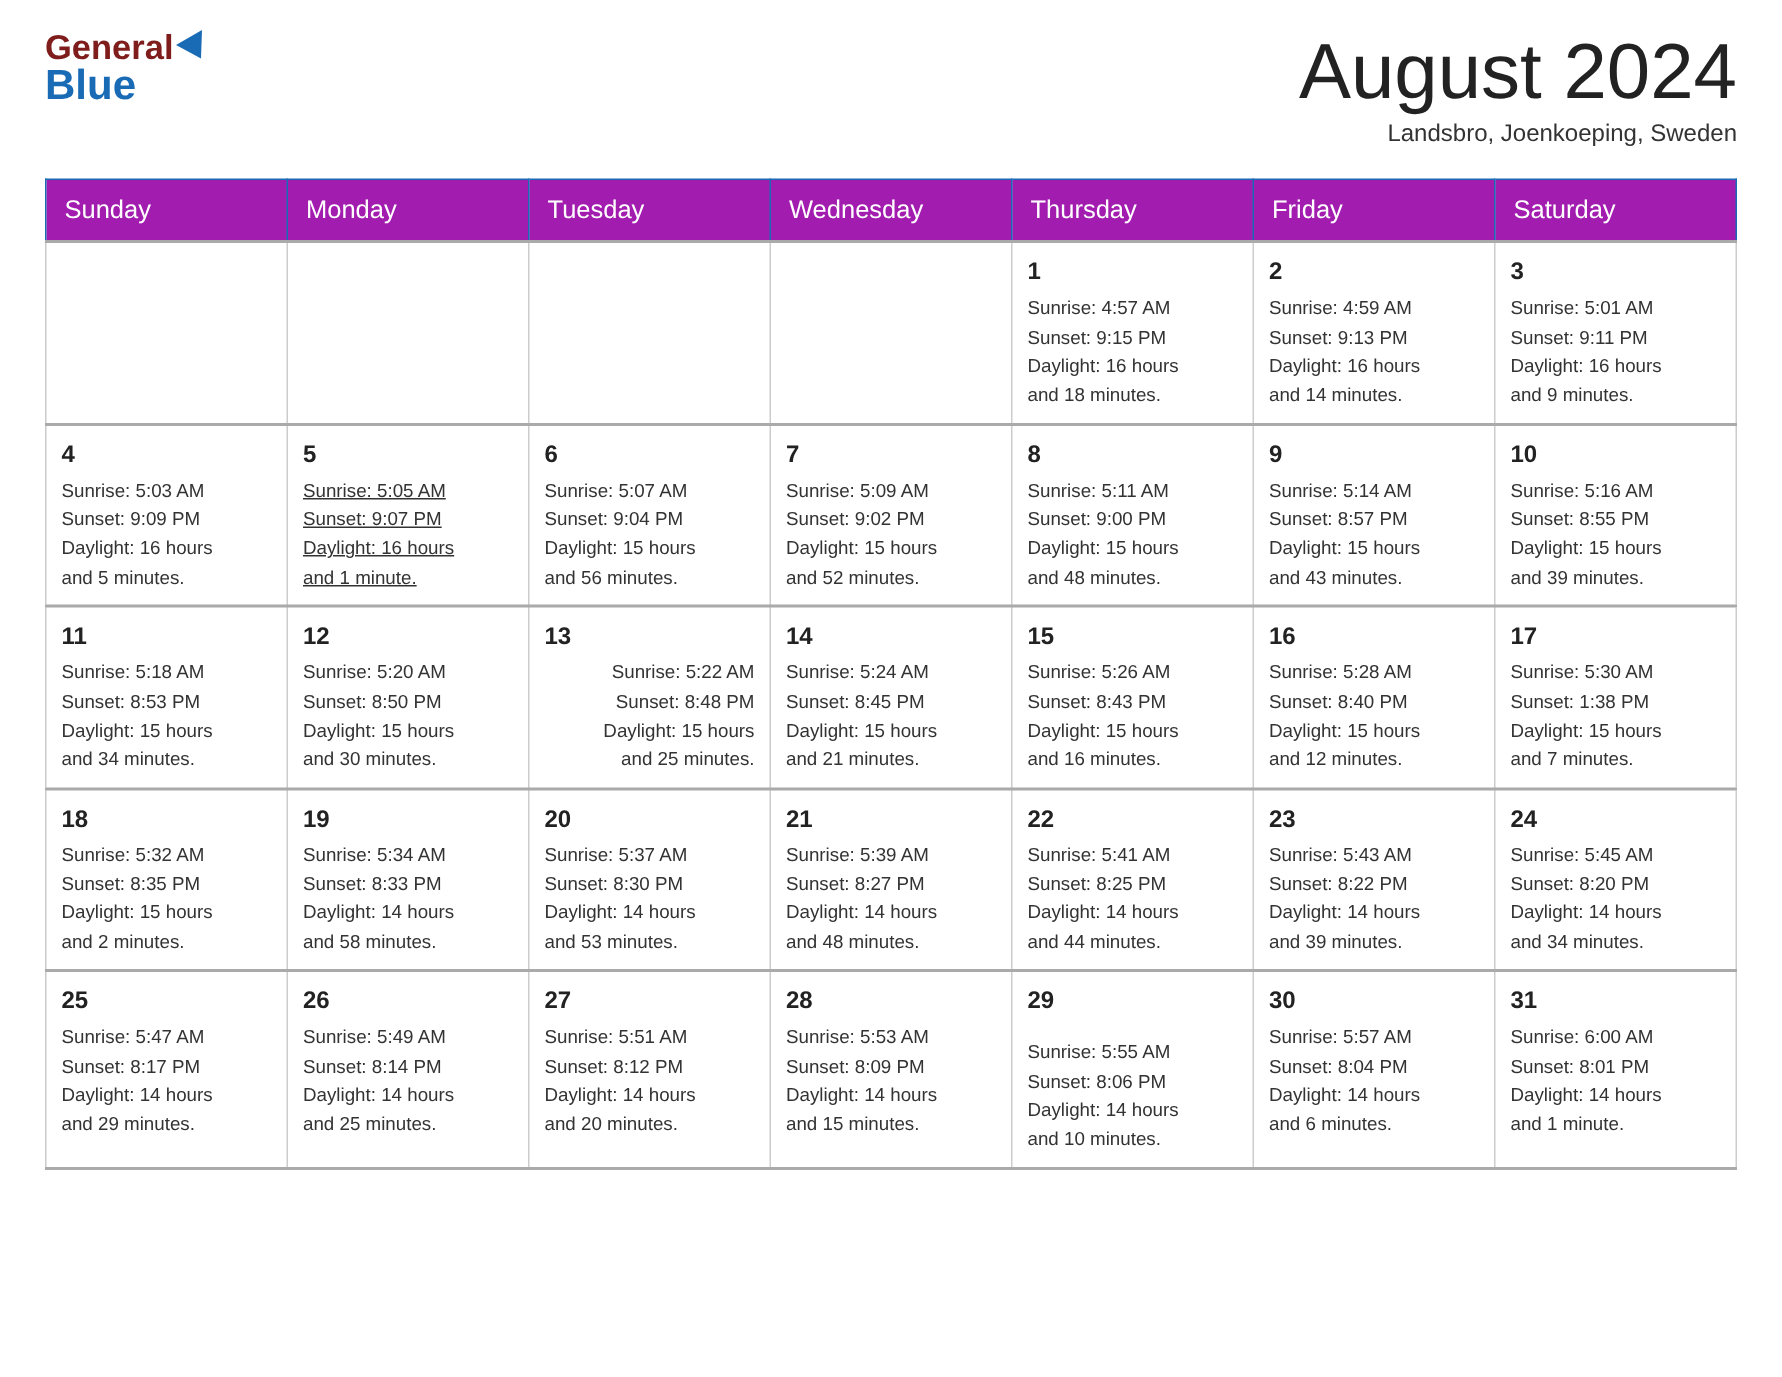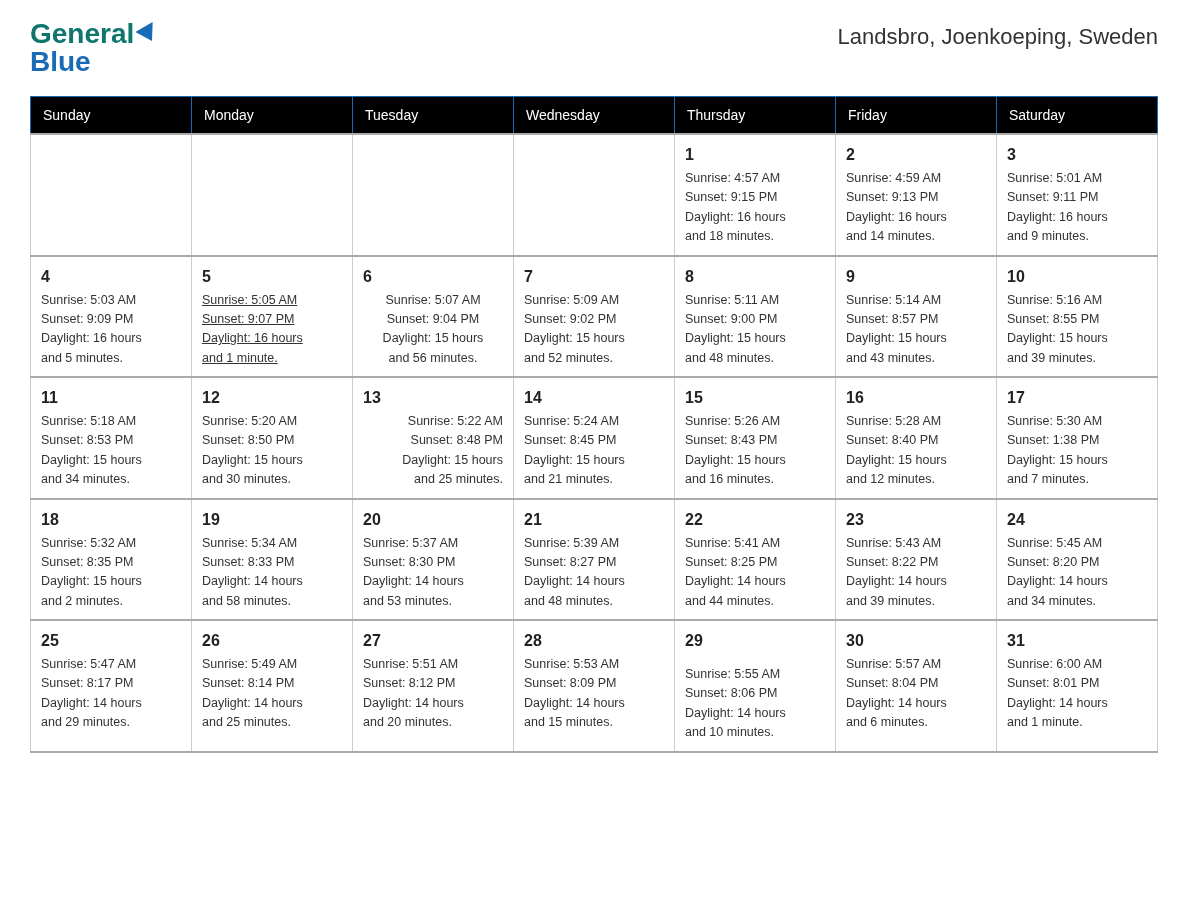--- a/index.html
+++ b/index.html
@@ -16,23 +16,23 @@
       justify-content: space-between;
       align-items: flex-start;
       margin-bottom: 20px;
     }
     .logo {
       display: flex;
       flex-direction: column;
       align-items: flex-start;
     }
     .logo-text-general {
-      font-size: 28px;
+      font-size: 23px;
       font-weight: bold;
-      color: #0f766e;
+      color: #7f1d1d;
       line-height: 1;
     }
     .logo-text-blue {
       font-size: 28px;
       font-weight: bold;
       color: #1a6bb5;
       line-height: 1;
     }
     .logo-arrow {
       display: inline-block;
@@ -52,33 +52,33 @@
     .header-right {
       text-align: right;
     }
     .month-title {
       font-size: 52px;
       font-weight: normal;
       color: #222;
       line-height: 1.1;
     }
     .location-subtitle {
-      font-size: 22px;
+      font-size: 16px;
       color: #333;
       margin-top: 4px;
     }
     .calendar-table {
       width: 100%;
       border-collapse: collapse;
       border: 1px solid #ccc;
     }
     .calendar-table th {
-      background-color: #000000;
+      background-color: #a21caf;
       color: #fff;
-      font-size: 14px;
+      font-size: 17px;
       font-weight: normal;
       padding: 10px 12px;
       text-align: left;
       border: 1px solid #1a6bb5;
       margin-left: 32px;
     }
     .calendar-table td {
       vertical-align: top;
       padding: 8px 10px;
       border: 1px solid #ccc;
@@ -114,20 +114,21 @@
   <div class="logo">
     <div class="logo-row">
       <span class="logo-text-general">General</span>
       <span class="logo-arrow"></span>
     </div>
     <div class="logo-row">
       <span class="logo-text-blue">Blue</span>
     </div>
   </div>
   <div class="header-right">
+    <div class="month-title">August 2024</div>
     <div class="location-subtitle">Landsbro, Joenkoeping, Sweden</div>
   </div>
 </div>
 
 <table class="calendar-table">
   <thead>
     <tr>
     <th>Sunday</th>
         <th>Monday</th>
         <th>Tuesday</th>
@@ -175,21 +176,21 @@
         </td>
         <td>
           <span class="day-number">5</span>
           <div class="day-info" style="white-space: pre-line; text-decoration: underline;">Sunrise: 5:05 AM
 Sunset: 9:07 PM
 Daylight: 16 hours
 and 1 minute.</div>
         </td>
         <td>
           <span class="day-number">6</span>
-          <div class="day-info" style="white-space: pre-line; text-align: center;">Sunrise: 5:07 AM
+          <div class="day-info" style="white-space: pre-line;">Sunrise: 5:07 AM
 Sunset: 9:04 PM
 Daylight: 15 hours
 and 56 minutes.</div>
         </td>
         <td>
           <span class="day-number">7</span>
           <div class="day-info" style="white-space: pre-line;">Sunrise: 5:09 AM
 Sunset: 9:02 PM
 Daylight: 15 hours
 and 52 minutes.</div>

